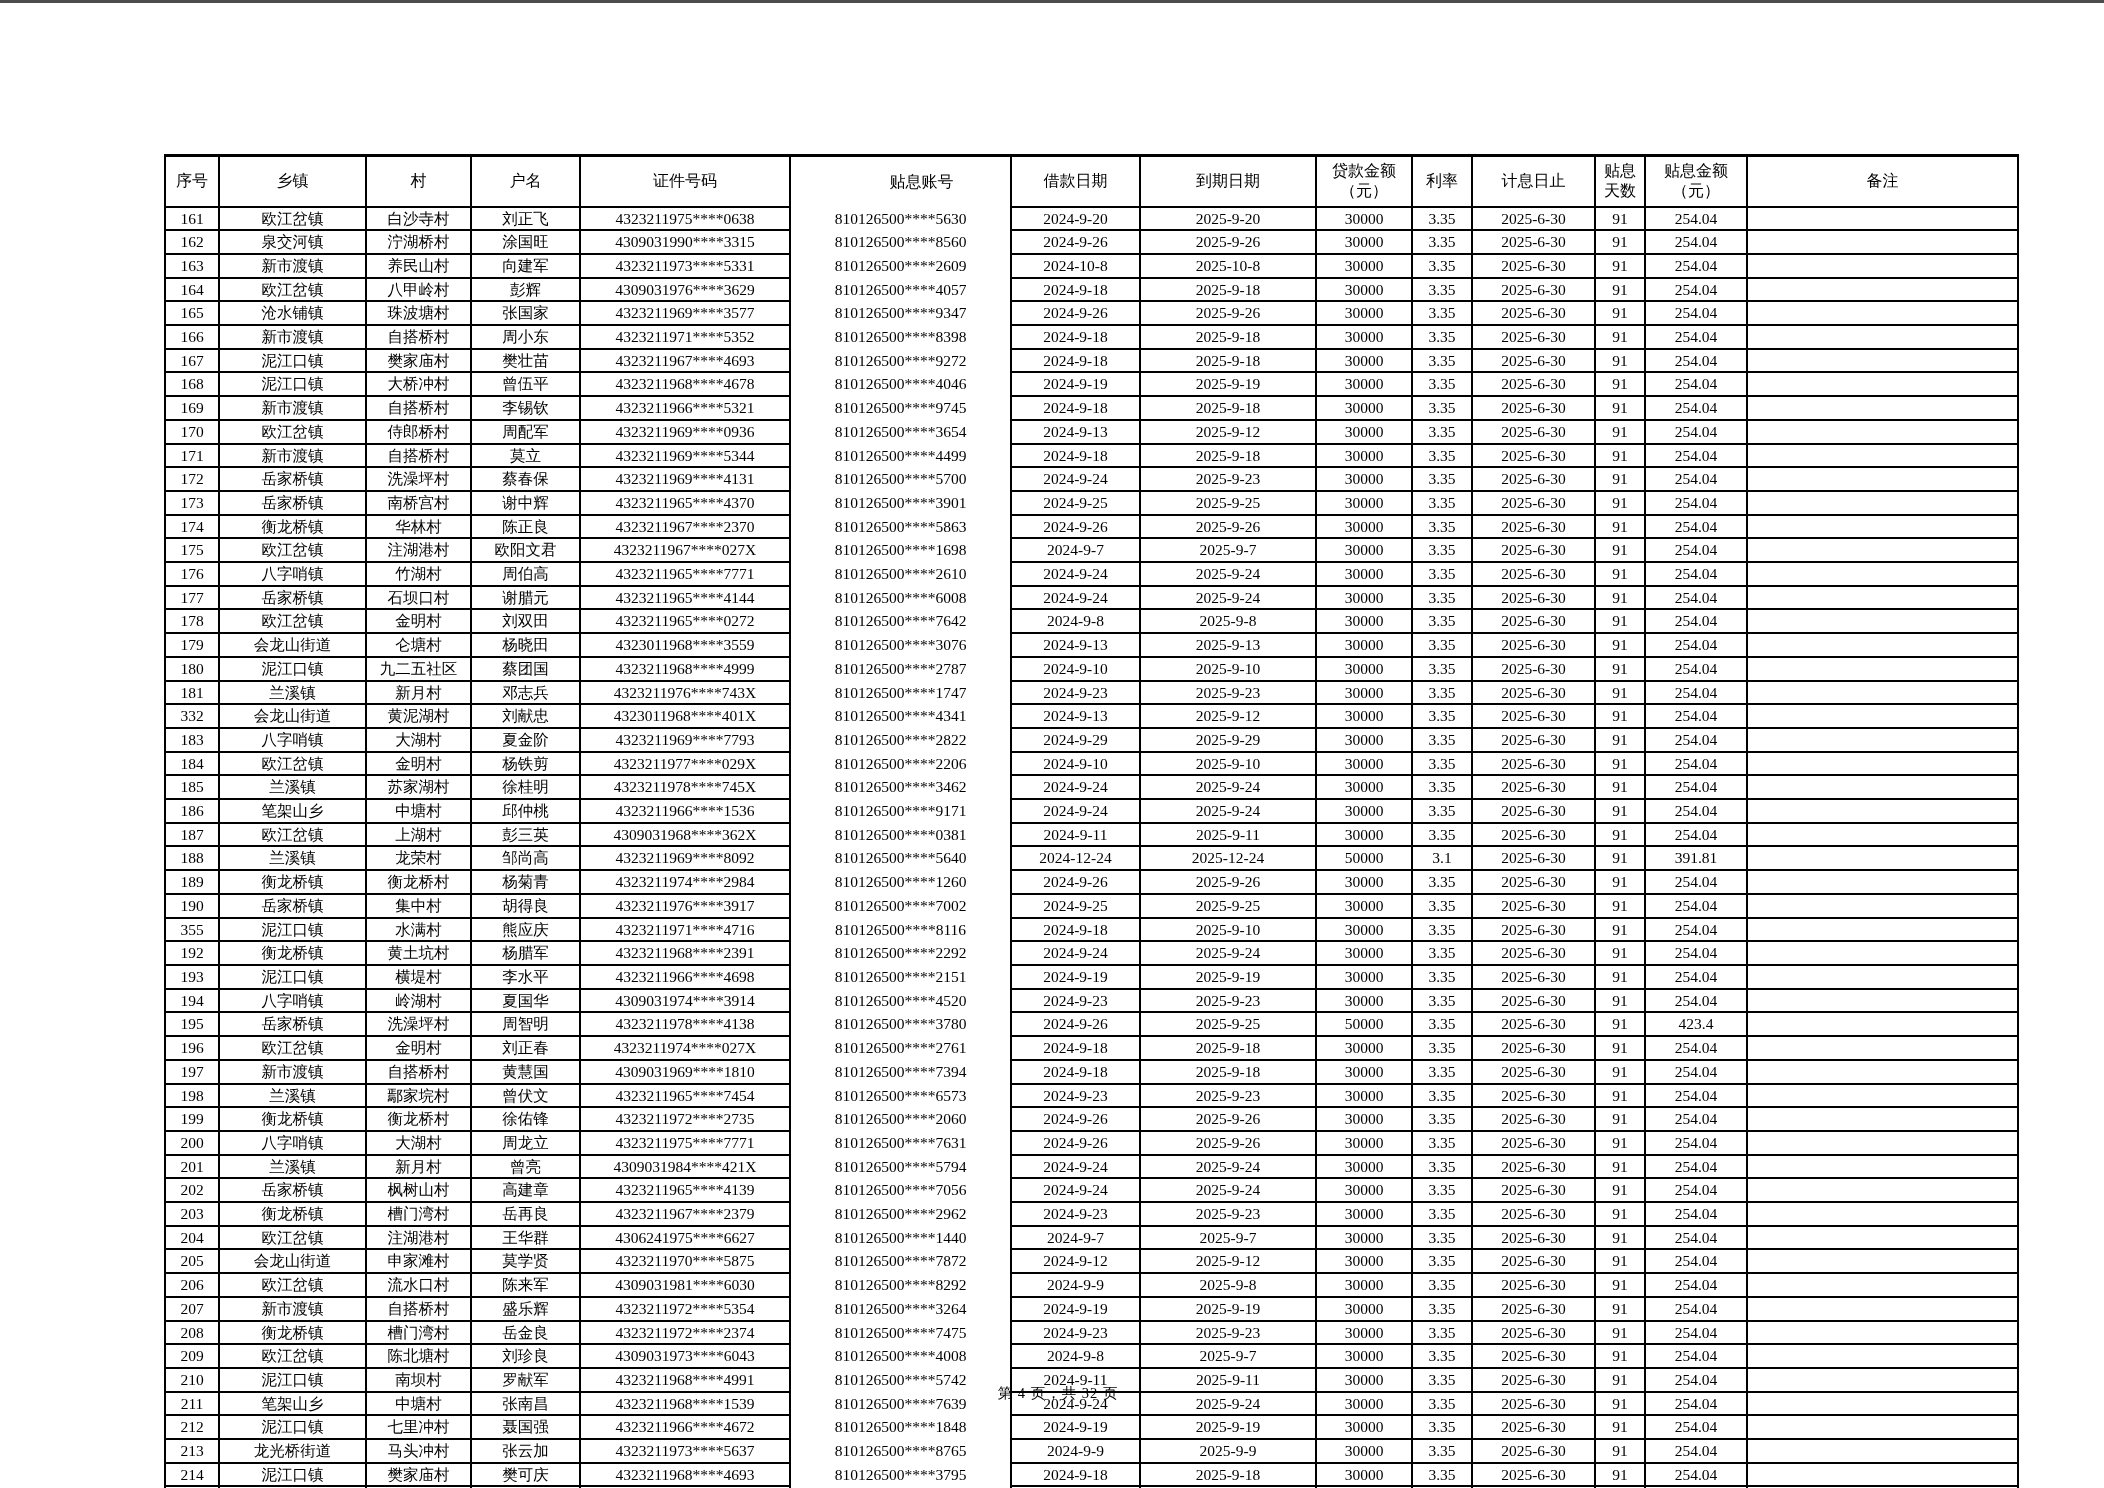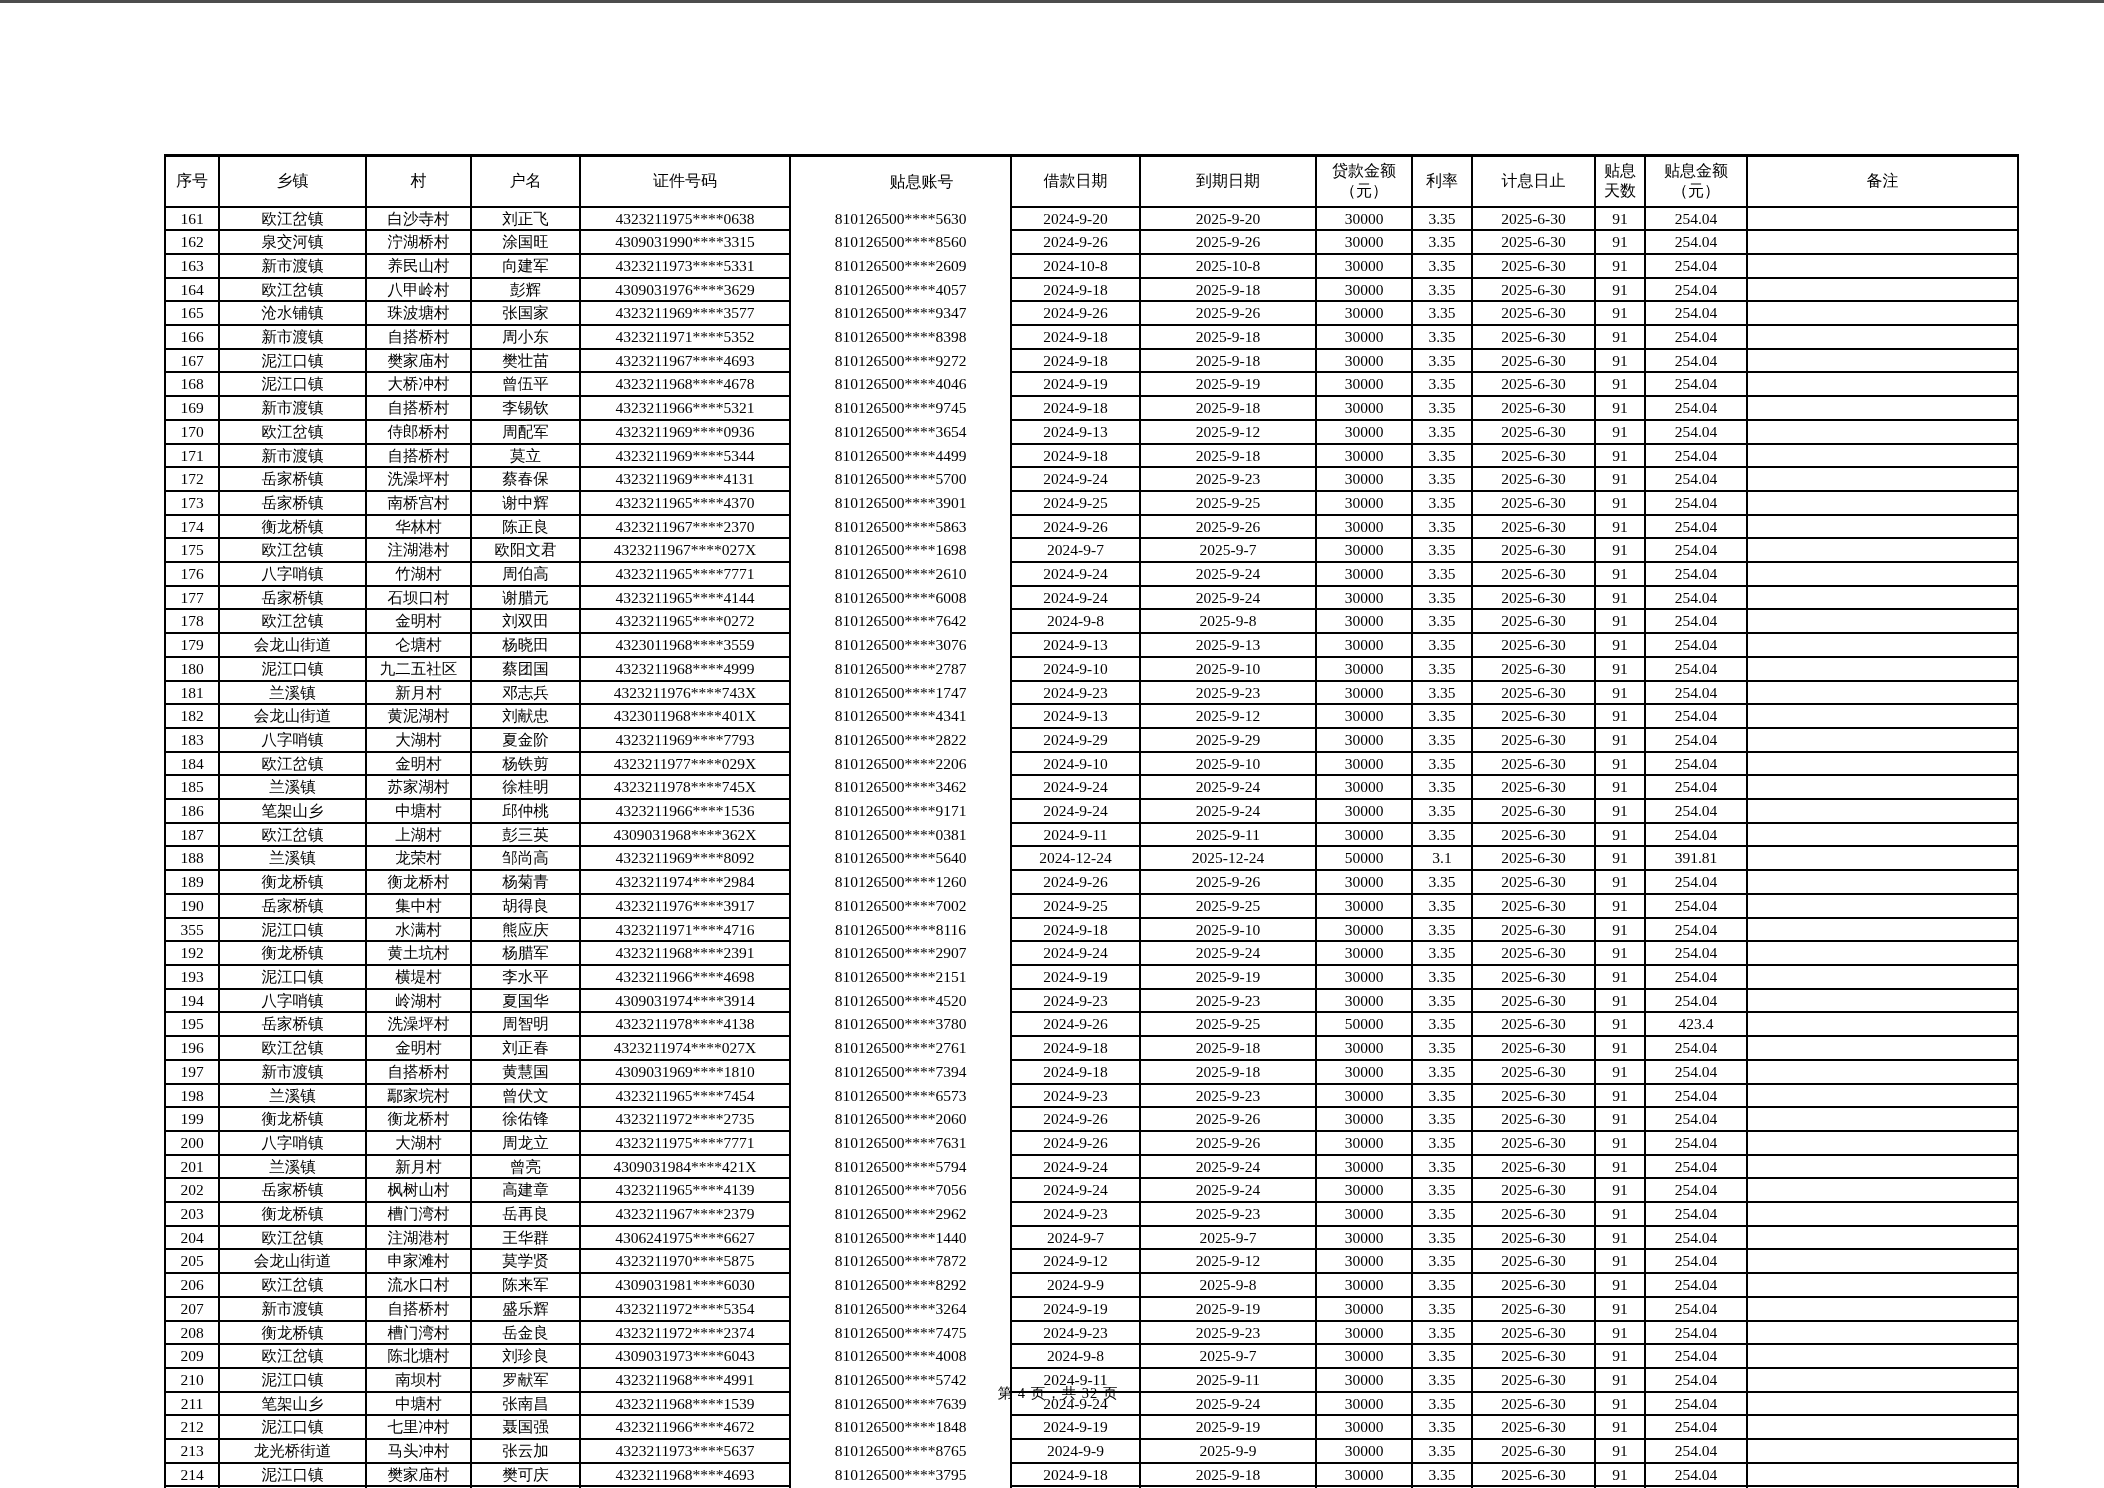--- a/index.html
+++ b/index.html
@@ -444,21 +444,21 @@
           <td>2024-9-23</td>
           <td>2025-9-23</td>
           <td>30000</td>
           <td>3.35</td>
           <td>2025-6-30</td>
           <td>91</td>
           <td>254.04</td>
           <td></td>
         </tr>
         <tr>
-          <td>182</td>
+          <td>332</td>
           <td>会龙山街道</td>
           <td>黄泥湖村</td>
           <td>刘献忠</td>
           <td>4323011968****401X</td>
           <td>810126500****4341</td>
           <td>2024-9-13</td>
           <td>2025-9-12</td>
           <td>30000</td>
           <td>3.35</td>
           <td>2025-6-30</td>
@@ -609,21 +609,21 @@
           <td>91</td>
           <td>254.04</td>
           <td></td>
         </tr>
         <tr>
           <td>192</td>
           <td>衡龙桥镇</td>
           <td>黄土坑村</td>
           <td>杨腊军</td>
           <td>4323211968****2391</td>
-          <td>810126500****2907</td>
+          <td>810126500****2292</td>
           <td>2024-9-24</td>
           <td>2025-9-24</td>
           <td>30000</td>
           <td>3.35</td>
           <td>2025-6-30</td>
           <td>91</td>
           <td>254.04</td>
           <td></td>
         </tr>
         <tr>

